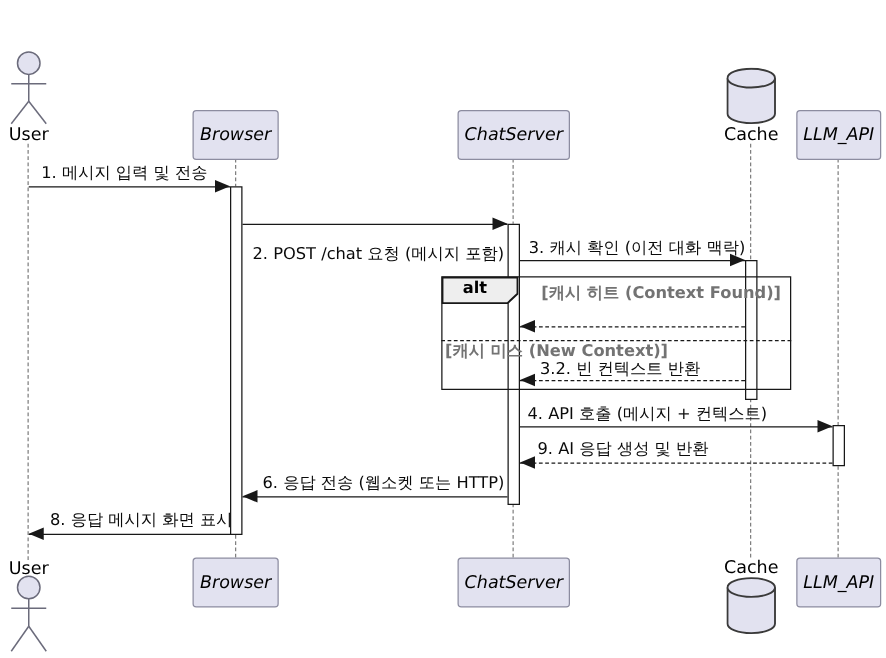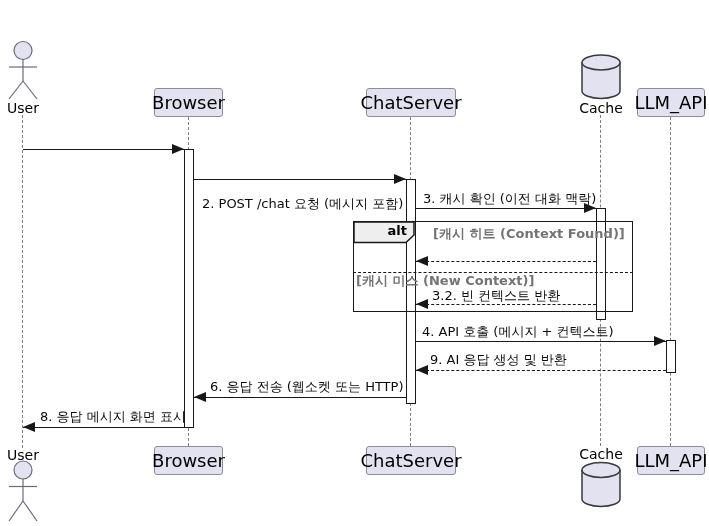--- a/index.html
+++ b/index.html
@@ -3,30 +3,30 @@
 <meta charset="utf-8">
 <style>
   html,body{margin:0;padding:0;background:#ffffff;}
   .canvas{
     position:relative;width:709px;height:526px;background:#ffffff;overflow:hidden;
     font-family:"DejaVu Sans","Liberation Sans",sans-serif;color:#111;
   }
   .title{position:absolute;top:14px;left:0;width:709px;text-align:center;
          font-size:15px;font-weight:bold;color:#000;letter-spacing:.2px;}
   .lifeline{position:absolute;width:0;border-left:1px dashed #808080;}
-  .pbox{position:absolute;height:29px;background:#E2E2F0;border:1px solid #8c8ca0;
+  .pbox{position:absolute;height:40px;background:#E2E2F0;border:1px solid #8c8ca0;
         border-radius:3px;box-sizing:border-box;display:flex;align-items:center;
-        justify-content:center;font-size:18px;color:#000;white-space:nowrap;}
+        justify-content:center;font-size:14px;color:#000;white-space:nowrap;font-style:italic;}
   .plabel{position:absolute;font-size:14px;color:#000;text-align:center;white-space:nowrap;}
   .activation{position:absolute;width:10px;background:#ffffff;border:1px solid #181818;
               box-sizing:border-box;}
   .alt-box{position:absolute;left:353px;top:221px;width:280px;height:91px;
            border:1.5px solid #181818;box-sizing:border-box;background:transparent;}
   .alt-pent{position:absolute;left:353px;top:221px;}
-  .alt-op{position:absolute;left:353px;top:223px;width:54px;text-align:right;
+  .alt-op{position:absolute;left:353px;top:223px;width:54px;text-align:center;
           font-size:13px;font-weight:bold;color:#000;}
   .guard{position:absolute;font-size:13px;font-weight:bold;color:#737373;white-space:nowrap;}
   .alt-divider{position:absolute;left:353px;top:272px;width:280px;height:0;
                border-top:1px dashed #181818;}
   .mline{position:absolute;height:0;border-top:1px solid #181818;}
   .mline.dashed{border-top-style:dashed;}
   .mtext{position:absolute;font-size:13px;line-height:14px;color:#0a0a0a;white-space:nowrap;}
   .arr{position:absolute;width:0;height:0;border-top:5px solid transparent;
        border-bottom:5px solid transparent;}
   .arr.r{border-left:12px solid #181818;}
@@ -52,20 +52,21 @@
 
   <div class="alt-box"></div>
   <div class="alt-divider"></div>
   <svg class="alt-pent" width="62" height="23">
     <path d="M1,1 H61 V14 L53,21.5 H1 Z" fill="#EEEEEE" stroke="#181818" stroke-width="1.5"></path>
   </svg>
   <div class="alt-op">alt</div>
   <div class="guard" style="left:433px;top:225px;">[캐시 히트 (Context Found)]</div>
   <div class="guard" style="left:356px;top:272px;">[캐시 미스 (New Context)]</div>
 
+  <div class="mtext" style="left:33px;top:132px;">1. 메시지 입력 및 전송</div>
   <div class="mline" style="left:23px;top:149px;width:161px;"></div>
   <div class="arr r" style="left:172px;top:144px;"></div>
 
   <div class="mtext" style="left:202px;top:162px;margin-top:35px;">2. POST /chat 요청 (메시지 포함)</div>
   <div class="mline" style="left:194px;top:179px;width:212px;"></div>
   <div class="arr r" style="left:394px;top:174px;"></div>
 
   <div class="mtext" style="left:423px;top:192px;">3. 캐시 확인 (이전 대화 맥락)</div>
   <div class="mline" style="left:416px;top:208px;width:180px;"></div>
   <div class="arr r" style="left:584px;top:203px;"></div>

